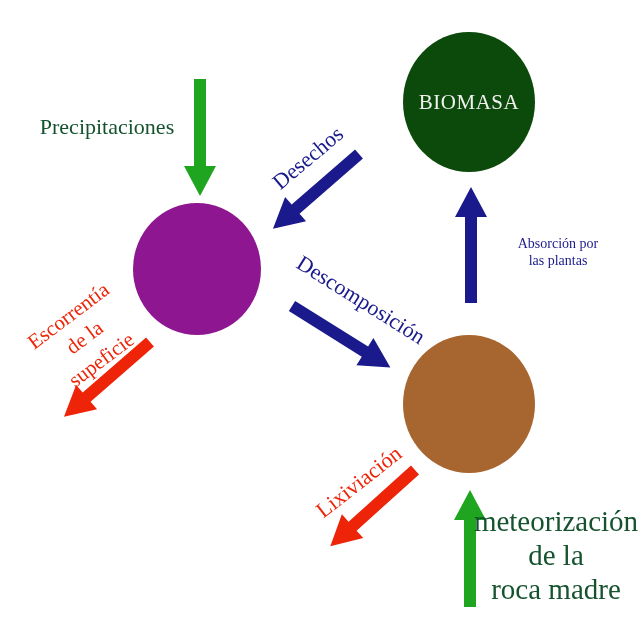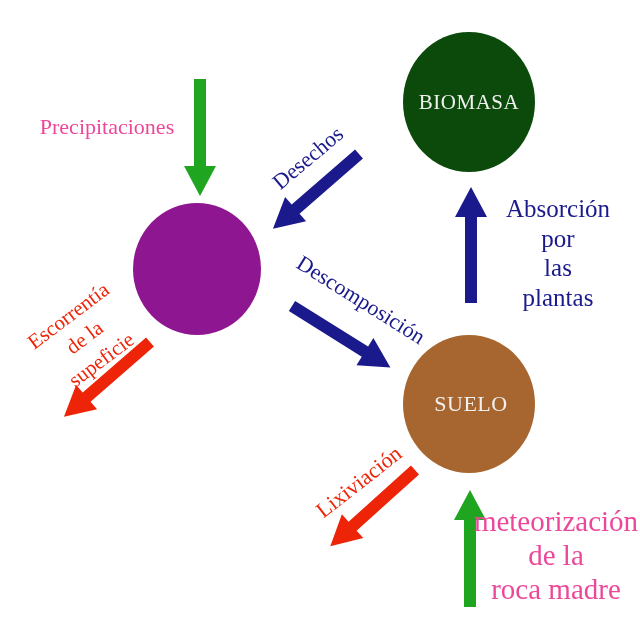--- a/index.html
+++ b/index.html
@@ -10,27 +10,27 @@
   .layer{position:absolute;left:0;top:0;}
   .label{
     position:absolute;text-align:center;white-space:pre-line;
     transform:translate(-50%,-50%) rotate(var(--rot,0deg));
     line-height:1.18;font-weight:400;
   }
   .node-label{color:#f0f0f0;font-size:21px;letter-spacing:0.5px;}
   .biomasa-label{left:462px;top:102px;}
   .estiercol-label{left:190px;top:269px;}
   .suelo-label{left:464px;top:404px;font-size:22px;}
-  .green-text{color:#ec4899;}
+  .green-text{color:#14532d;}
   .navy-text{color:#1a1a8c;}
   .red-text{color:#ee2408;}
   .precipitaciones{left:100px;top:127px;font-size:22px;}
   .desechos{left:301px;top:158px;font-size:22px;--rot:-40deg;}
   .descomposicion{left:354px;top:300px;font-size:22px;--rot:32deg;}
-  .absorcion{left:551px;top:253px;font-size:25px;}
+  .absorcion{left:551px;top:253px;font-size:14px;}
   .escorrentia{left:78px;top:338px;font-size:21px;--rot:-37deg;line-height:1.3;}
   .lixiviacion{left:352px;top:482px;font-size:22px;--rot:-38deg;}
   .meteorizacion{left:549px;top:556px;font-size:29px;line-height:1.17;}
 </style>
 </head>
 <body>
 
 <div class="canvas">
 
   <svg class="layer" width="640" height="640" viewBox="0 0 640 640">
@@ -48,21 +48,20 @@
     <polygon points="0,-6 86,-6 86,-16 116,0 86,16 86,6 0,6" transform="translate(464,303) rotate(-90)" fill="#1a1a8c"></polygon>
 
     <polygon points="0,-6 84,-6 84,-16 114,0 84,16 84,6 0,6" transform="translate(143,342) rotate(139)" fill="#ee2408"></polygon>
 
     <polygon points="0,-6 84,-6 84,-16 114,0 84,16 84,6 0,6" transform="translate(408,470) rotate(138)" fill="#ee2408"></polygon>
 
     <polygon points="0,-6 87,-6 87,-16 117,0 87,16 87,6 0,6" transform="translate(463,607) rotate(-90)" fill="#1fa51f"></polygon>
   </svg>
 
   <div class="label node-label biomasa-label">BIOMASA</div>
-  <div class="label node-label suelo-label">SUELO</div>
 
   <div class="label green-text precipitaciones">Precipitaciones</div>
   <div class="label navy-text desechos">Desechos</div>
   <div class="label navy-text descomposicion">Descomposición</div>
   <div class="label navy-text absorcion">Absorción por
 las plantas</div>
   <div class="label red-text escorrentia">Escorrentía
 de la
 supeficie</div>
   <div class="label red-text lixiviacion">Lixiviación</div>

